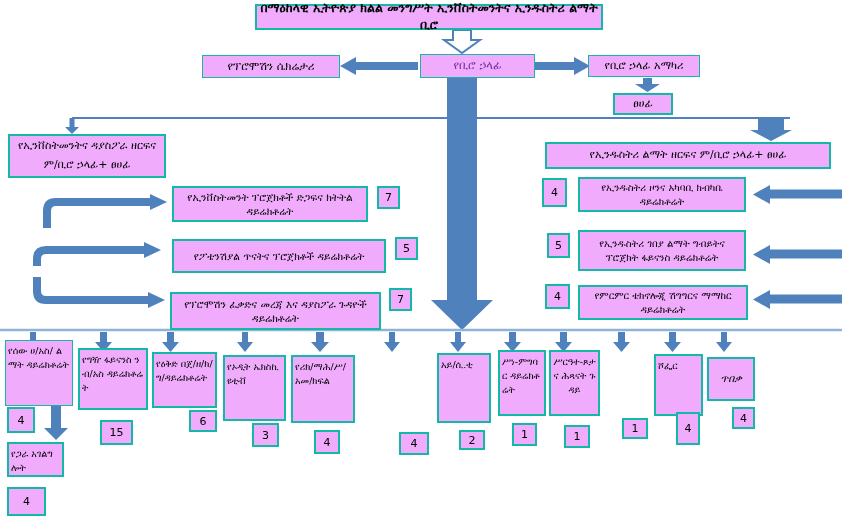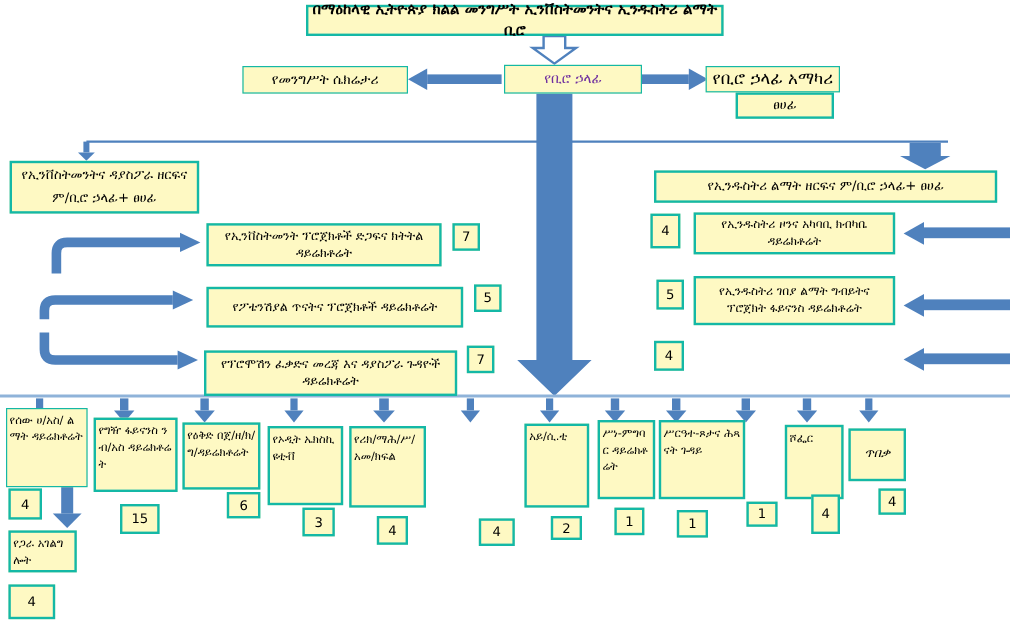--- a/index.html
+++ b/index.html
@@ -2,21 +2,21 @@
 <html><head>
 <meta charset="utf-8">
 <style>
   html,body{margin:0;padding:0;background:#fff;}
   #canvas{
     position:relative;width:842px;height:525px;background:#fff;overflow:hidden;
     font-family:"DejaVu Sans",sans-serif;color:#000;
   }
   #wires{position:absolute;left:0;top:0;width:842px;height:525px;}
   .box,.badge,.bbox{
-    position:absolute;background:#fef9c3;border:2px solid #14b8a6;box-sizing:border-box;
+    position:absolute;background:#f0abfc;border:2px solid #14b8a6;box-sizing:border-box;
   }
   .box{display:flex;align-items:center;justify-content:center;text-align:center;
        font-size:10.5px;line-height:1.35;padding:1px 3px;}
   .badge{display:flex;align-items:center;justify-content:center;font-size:11px;}
   .bbox{font-size:9.5px;line-height:1.45;padding:3px 2px;word-break:break-all;
         text-align:left;}
   .title-box{border-width:2px;font-size:12.5px;font-weight:bold;}
   .head-box{border-width:1.5px;color:#7030a0;font-size:11.5px;}
   .row2{font-size:11.5px;border-width:1.5px;}
   .sector{font-size:11px;}
@@ -118,27 +118,27 @@
     </g>
 
     <g fill="#4f81bd">
       <rect x="51" y="404" width="10" height="24"></rect>
       <polygon points="44,428 68,428 56,440"></polygon>
     </g>
   </svg>
 
   <div class="box title-box" style="left:255px;top:4px;width:348px;height:26px;">በማዕከላዊ ኢትዮጵያ ክልል መንግሥት ኢንቨስትመንትና ኢንዱስትሪ ልማት ቢሮ</div>
 
-  <div class="box row2" style="left:202px;top:55px;width:138px;height:23px;">የመንግሥት ሴክሬታሪ</div>
+  <div class="box row2" style="left:202px;top:55px;width:138px;height:23px;">የፕሮሞሽን ሴክሬታሪ</div>
 
   <div class="box head-box" style="left:420px;top:54px;width:115px;height:24px;">የቢሮ ኃላፊ</div>
 
-  <div class="box row2" style="left:588px;top:55px;width:112px;height:22px;font-size:14px;">የቢሮ ኃላፊ አማካሪ</div>
+  <div class="box row2" style="left:588px;top:55px;width:112px;height:22px;font-size:11px;">የቢሮ ኃላፊ አማካሪ</div>
 
-  <div class="box" style="left:613px;top:77px;width:82px;height:22px;font-size:11px;">ፀሀፊ</div>
+  <div class="box" style="left:613px;top:93px;width:60px;height:22px;font-size:11px;">ፀሀፊ</div>
 
   <div class="box sector" style="left:8px;top:134px;width:158px;height:44px;line-height:1.7;">የኢንቨስትመንትና ዳያስፖራ ዘርፍና ም/ቢሮ ኃላፊ+ ፀሀፊ</div>
 
   <div class="box sector" style="left:545px;top:142px;width:286px;height:27px;">የኢንዱስትሪ ልማት ዘርፍና ም/ቢሮ ኃላፊ+ ፀሀፊ</div>
 
   <div class="box" style="left:172px;top:186px;width:196px;height:36px;">የኢንቨስትመንት ፕሮጀክቶች ድጋፍና ክትትል ዳይሬክቶሬት</div>
   <div class="badge" style="left:377px;top:186px;width:23px;height:23px;">7</div>
 
   <div class="box" style="left:172px;top:239px;width:214px;height:34px;">የፖቴንሽያል ጥናትና ፕሮጀክቶች ዳይሬክቶሬት</div>
   <div class="badge" style="left:395px;top:237px;width:23px;height:23px;">5</div>
@@ -146,20 +146,21 @@
   <div class="box" style="left:170px;top:292px;width:211px;height:38px;">የፕሮሞሽን ፈቃድና መረጃ እና ዳያስፖራ ጉዳዮች ዳይሬክቶሬት</div>
   <div class="badge" style="left:389px;top:288px;width:23px;height:23px;">7</div>
 
   <div class="badge" style="left:542px;top:178px;width:25px;height:29px;">4</div>
   <div class="box" style="left:578px;top:177px;width:168px;height:35px;font-size:10px;">የኢንዱስትሪ ዞንና አካባቢ ክብካቤ ዳይሬክቶሬት</div>
 
   <div class="badge" style="left:547px;top:233px;width:23px;height:25px;">5</div>
   <div class="box" style="left:578px;top:230px;width:168px;height:41px;font-size:10px;">የኢንዱስትሪ ገበያ ልማት ግብይትና ፕሮጀክት ፋይናንስ ዳይሬክቶሬት</div>
 
   <div class="badge" style="left:545px;top:284px;width:25px;height:25px;">4</div>
+  <div class="box" style="left:578px;top:285px;width:170px;height:35px;font-size:10px;">የምርምር ቴክኖሎጂ ሽግግርና ማማከር ዳይሬክቶሬት</div>
 
   <div class="bbox" style="left:5px;top:340px;width:68px;height:66px;border-width:1.5px;">የሰው ሀ/አስ/ ልማት ዳይሬክቶሬት</div>
   <div class="badge" style="left:7px;top:407px;width:28px;height:26px;">4</div>
 
   <div class="bbox" style="left:78px;top:348px;width:70px;height:62px;">የግዥ ፋይናንስ ንብ/አስ ዳይሬክቶሬት</div>
   <div class="badge" style="left:100px;top:420px;width:33px;height:25px;">15</div>
 
   <div class="bbox" style="left:152px;top:352px;width:65px;height:56px;">የዕቅድ በጀ/ዘ/ክ/ግ/ዳይሬክቶሬት</div>
   <div class="badge" style="left:189px;top:410px;width:28px;height:22px;">6</div>
 
@@ -170,21 +171,21 @@
   <div class="badge" style="left:314px;top:430px;width:26px;height:24px;">4</div>
 
   <div class="badge" style="left:399px;top:432px;width:30px;height:23px;">4</div>
 
   <div class="bbox" style="left:437px;top:353px;width:54px;height:70px;">አይ/ሲ.ቲ</div>
   <div class="badge" style="left:459px;top:430px;width:26px;height:20px;">2</div>
 
   <div class="bbox" style="left:498px;top:350px;width:48px;height:66px;">ሥነ-ምግባር ዳይሬክቶሬት</div>
   <div class="badge" style="left:512px;top:423px;width:25px;height:23px;">1</div>
 
-  <div class="bbox" style="left:549px;top:350px;width:72px;height:66px;">ሥርዓተ-ጾታና ሕጻናት ጉዳይ</div>
+  <div class="bbox" style="left:549px;top:350px;width:51px;height:66px;text-align:center;">ሥርዓተ-ጾታና ሕጻናት ጉዳይ</div>
   <div class="badge" style="left:564px;top:425px;width:26px;height:23px;">1</div>
 
   <div class="badge" style="left:622px;top:418px;width:26px;height:21px;">1</div>
 
   <div class="bbox" style="left:654px;top:354px;width:49px;height:62px;">ሾፌር</div>
   <div class="badge" style="left:676px;top:412px;width:24px;height:33px;">4</div>
 
   <div class="bbox centered" style="left:707px;top:357px;width:48px;height:44px;text-align:center;font-size:10.5px;">ጥበቃ</div>
   <div class="badge" style="left:732px;top:407px;width:23px;height:22px;">4</div>
 

